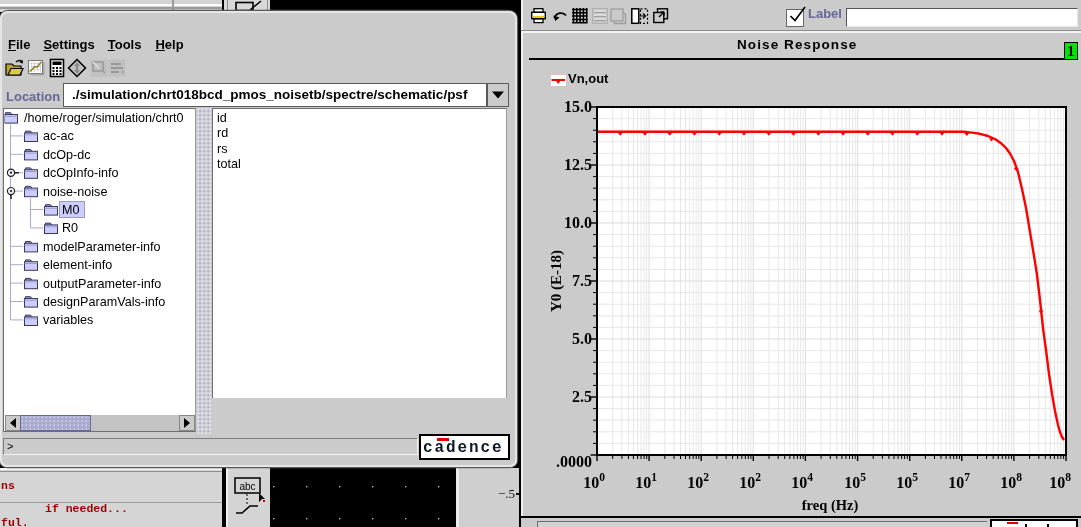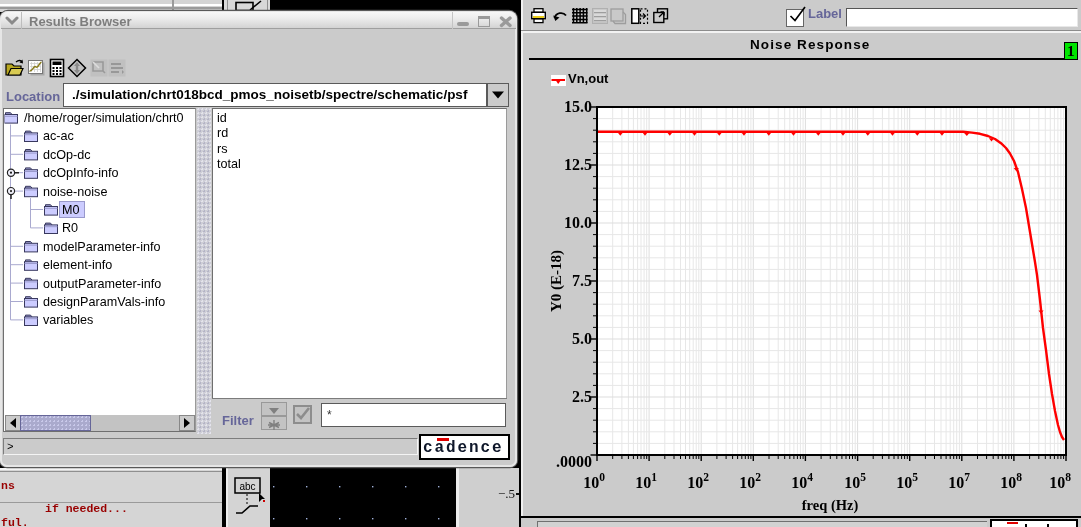--- a/index.html
+++ b/index.html
@@ -61,35 +61,24 @@
 
 <div class="abs" style="left:456px;top:468px;width:2.5px;height:59px;background:#ededed;"></div>
 <div class="abs" style="left:458.5px;top:468px;width:60.5px;height:59px;background:#cfcfcf;">
   <div class="abs" style="right:4px;top:18px;font:13px 'Liberation Serif',serif;color:#111;">−.5</div>
   <div class="abs" style="right:0;top:25px;width:3px;height:1.5px;background:#111;"></div>
 </div>
 
 <div class="abs" style="left:0;top:11px;width:517px;height:456px;background:#cbcbcb;
       border-radius:8px 8px 7px 7px;box-shadow:0 0 0 1.2px #585858, inset 0 0 0 2px #e6e6e6;">
 
-  <div class="abs" style="left:1px;top:1px;width:515px;height:17px;border-radius:7px 7px 0 0;
-        background:linear-gradient(#f7f7f7,#ececec 40%,#d3d3d3);border-bottom:1px solid #9f9f9f;">
-    <svg class="abs" style="left:4px;top:4px" width="14" height="10">
-      <path d="M2,2 L7,7 L12,2" fill="none" stroke="#8a8a8a" stroke-width="3" stroke-linecap="round"></path>
-    </svg>
-    <div class="abs" style="left:20px;top:0;width:1px;height:17px;background:#bdbdbd;"></div>
-    <div class="abs" style="left:28px;top:1.5px;font:bold 13px 'Liberation Sans';color:#7d7d7d;">Results Browser</div>
-    <div class="abs" style="left:451px;top:0;width:1px;height:17px;background:#c4c4c4;"></div>
-    <div class="abs" style="left:456px;top:9.5px;width:12px;height:4.5px;background:#9a9a9a;border-radius:2.5px;"></div>
-    <div class="abs" style="left:477px;top:4px;width:11.5px;height:10.5px;border:1.8px solid #9a9a9a;border-top-width:3.5px;"></div>
-    <svg class="abs" style="left:498px;top:3.5px" width="14" height="12">
-      <path d="M2.5,2 L11,9.5 M11,2 L2.5,9.5" stroke="#9a9a9a" stroke-width="3.4" stroke-linecap="round"></path>
-    </svg>
+
+  <div class="abs" style="left:8px;top:26px;font:bold 13px 'Liberation Sans';color:#000;">
+    <span style="margin-right:13px;"><u>F</u>ile</span><span style="margin-right:13px;"><u>S</u>ettings</span><span style="margin-right:14px;"><u>T</u>ools</span><span><u>H</u>elp</span>
   </div>
-
 
   <svg class="abs" style="left:5px;top:47px" width="140" height="20">
 
     <g transform="translate(0,1)">
       <path d="M1,16 L1,5 L7,5 L9,7 L16,7 L16,16 Z" fill="#b9a820" stroke="#000" stroke-width="1.2"></path>
       <path d="M3,16 L6,9.5 L18,9.5 L15,16 Z" fill="#d8ca52" stroke="#000" stroke-width="1.2"></path>
       <path d="M11,3 C14,0.5 16,1.5 17,3" fill="none" stroke="#000" stroke-width="1.4"></path>
       <path d="M17.5,0.5 L18,4.5 L14.5,3.5 Z" fill="#000"></path>
     </g>
 
@@ -167,42 +156,20 @@
   <div class="abs" style="left:197px;top:97px;width:14px;height:326px;background:#ceced6;
        background-image:radial-gradient(circle at 1.5px 1.5px,#e4e4ec 1px,rgba(0,0,0,0) 1px),
                         radial-gradient(circle at 3.5px 3.5px,#b4b4c6 1px,rgba(0,0,0,0) 1px);
        background-size:4px 4px;"></div>
 
   <div class="abs" style="left:212px;top:97px;width:295px;height:290px;background:#fff;
         border-top:1.5px solid #6f6f6f;border-left:1.5px solid #6f6f6f;border-right:1px solid #9a9a9a;">
     <div style="padding:2px 5px 0 4px;font:12.6px 'Liberation Sans';line-height:15.4px;">id<br>rd<br>rs<br>total</div>
   </div>
 
-  <div class="abs" style="left:212px;top:387px;width:295px;height:45px;background:#cbcbcb;border-top:1px solid #7c7c7c;">
-    <div class="abs" style="left:10px;top:14px;font:bold 13px 'Liberation Sans';color:#666699;">Filter</div>
-    <div class="abs" style="left:49px;top:3px;width:26px;height:28px;">
-      <div class="abs" style="left:0;top:0;width:26px;height:14px;background:#c3c3c3;border:1px solid #999;">
-        <svg width="24" height="12">
-            <path d="M7,3 L17,3 L12,9 Z" fill="#808080"></path>
-          </svg>
-      </div>
-      <div class="abs" style="left:0;top:14px;width:26px;height:14px;background:#c3c3c3;border:1px solid #999;">
-        <svg width="24" height="12">
-            <path d="M12,1 L12,11 M7,3.5 L17,8.5 M17,3.5 L7,8.5 M6,6 L18,6" stroke="#808080" stroke-width="1.4"></path>
-          </svg>
-      </div>
-    </div>
-    <div class="abs" style="left:81px;top:6px;width:19px;height:19px;background:#c3c3c3;border:2px solid #8d8d8d;">
-      <svg width="15" height="15">
-          <path d="M2,7 L6,11 L14,1" fill="none" stroke="#8d8d8d" stroke-width="2.6"></path>
-        </svg>
-    </div>
-    <div class="abs" style="left:109px;top:4px;width:185px;height:24px;background:#fff;border:1.5px solid #5a5a5a;
-          font:12px 'Liberation Sans';padding:4px 0 0 5px;color:#333;">*</div>
-  </div>
 
   <div class="abs" style="left:3px;top:427px;width:415px;height:16.5px;background:#cbcbcb;
         border-top:1.2px solid #7d7d7d;border-left:1.2px solid #7d7d7d;border-bottom:1.2px solid #f4f4f4;border-right:1.2px solid #f4f4f4;">
     <div class="abs" style="left:3px;top:2px;font:11px 'Liberation Mono',monospace;color:#000;">&gt;</div>
   </div>
 
   <div class="abs" style="left:419px;top:423px;width:91px;height:26px;background:#fff;border:2.5px solid #000;">
     <div class="abs" style="left:2px;top:2.5px;font:bold 16px 'Liberation Mono',monospace;letter-spacing:1.9px;color:#0f172a;">cadence</div>
     <div class="abs" style="left:16px;top:1.5px;width:12px;height:3.2px;background:#e00000;"></div>
   </div>
@@ -359,21 +326,21 @@
   <svg class="abs" style="left:265px;top:4px" width="26" height="24">
     <path d="M4.5,12 L9,16.5 L19,3" fill="none" stroke="#000" stroke-width="1.7"></path>
   </svg>
   <div class="abs" style="left:287px;top:6px;font:bold 13px 'Liberation Sans';color:#666699;">Label</div>
   <div class="abs" style="left:325px;top:8px;width:232px;height:19px;background:#fff;
         border-top:1.8px solid #555;border-left:1.8px solid #555;border-bottom:1px solid #e8e8e8;border-right:1px solid #e8e8e8;"></div>
 
   <div class="abs" style="left:0;top:30px;width:562px;height:1.4px;background:#8c8c8c;"></div>
   <div class="abs" style="left:0;top:31.4px;width:562px;height:1.2px;background:#f2f2f2;"></div>
 
-  <div class="abs" style="left:229px;top:37px;font:bold 13.5px 'Liberation Sans';letter-spacing:1.1px;">Noise Response</div>
+  <div class="abs" style="left:216px;top:37px;font:bold 13.5px 'Liberation Sans';letter-spacing:1.1px;">Noise Response</div>
   <div class="abs" style="left:8px;top:58px;width:535px;height:1.8px;background:#000;"></div>
   <div class="abs" style="left:543px;top:42px;width:13.5px;height:18px;background:#00e400;border:1.8px solid #000;
         font:bold 15px 'Liberation Serif';text-align:center;line-height:16px;">1</div>
 
   <div class="abs" style="left:30px;top:75px;width:15px;height:11px;background:#fff;"></div>
   <svg class="abs" style="left:30px;top:75px" width="15" height="11">
     <line x1="0.5" y1="5" x2="14" y2="5" stroke="#ff0000" stroke-width="2"></line>
     <path d="M4.5,5 L10,5 L7.2,9 Z" fill="#ff0000"></path>
   </svg>
   <div class="abs" style="left:47px;top:71px;font:bold 13px 'Liberation Sans';">Vn,out</div>

